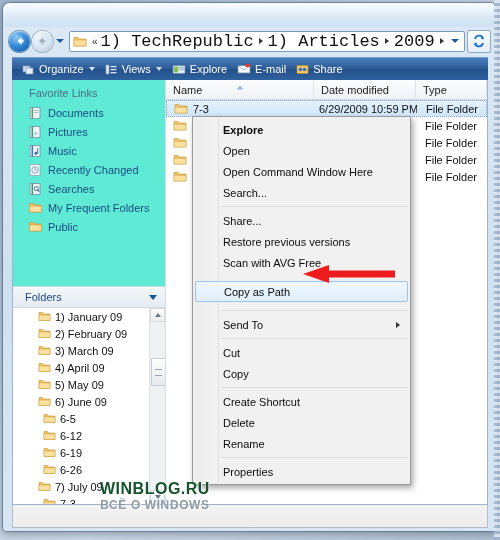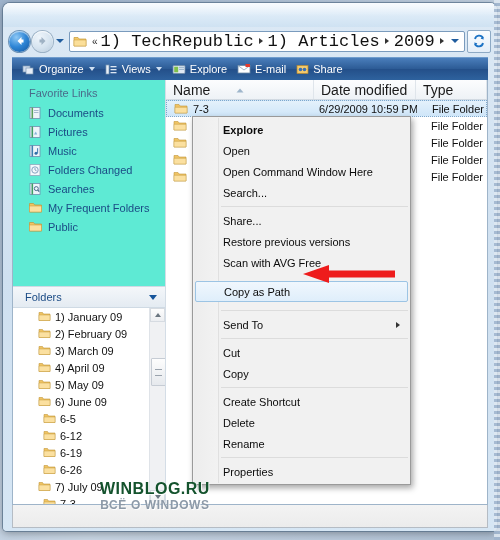--- a/index.html
+++ b/index.html
@@ -120,37 +120,37 @@
   }
   .thumb-grip{width:7px;height:5px;border-top:1px solid #9aa3ad;border-bottom:1px solid #9aa3ad;}
   
   #file-pane{flex:1 1 auto;display:flex;flex-direction:column;min-width:0;position:relative;background:#fff;}
   #col-header{
     height:19px;flex:0 0 auto;display:flex;
     background:linear-gradient(180deg,#fcfdfe,#eef2f6);
     border-bottom:1px solid #d2dae2;
   }
   .col{
-    display:flex;align-items:center;font-size:14px;color:#1a1a1a;
+    display:flex;align-items:center;font-size:11px;color:#1a1a1a;
     padding-left:7px;border-right:1px solid #dfe5eb;box-sizing:border-box;position:relative;
   }
   #col-name{width:148px;flex:0 0 auto;}
   #col-date{width:102px;flex:0 0 auto;}
   #col-type{flex:1 1 auto;}
   #sort-indicator{position:absolute;left:50%;top:0;transform:translateX(-50%);}
   #file-rows{flex:1 1 auto;position:relative;}
   .file-row{height:17px;display:flex;align-items:center;font-size:11px;color:#111;box-sizing:border-box;}
   .file-row.selected{
     background:linear-gradient(180deg,#e4f1fb,#cfe6f9);
     border:1px dotted #7fa8cc;
   }
   .fr-name{width:148px;flex:0 0 auto;display:flex;align-items:center;padding-left:7px;box-sizing:border-box;overflow:hidden;}
   .fr-name .ico{margin-right:5px;flex:0 0 auto;display:flex;align-items:center;}
   .fr-date{width:102px;flex:0 0 auto;padding-left:4px;box-sizing:border-box;white-space:nowrap;overflow:hidden;}
-  .fr-type{flex:1 1 auto;padding-left:15px;box-sizing:border-box;white-space:nowrap;}
+  .fr-type{flex:1 1 auto;padding-left:9px;box-sizing:border-box;white-space:nowrap;}
   
   #status-bar{
     position:absolute;left:9px;top:502px;width:476px;height:23px;
     background:linear-gradient(180deg,#f3f3f3,#ececec);
     border:1px solid #b5bcc4;border-top:none;box-sizing:border-box;
   }
   
   #context-menu{
     position:absolute;left:189px;top:113px;width:219px;
     background:#f1f1f1;border:1px solid #9a9a9a;
@@ -370,21 +370,21 @@
       </div>
 
       <div class="fav-item">
         <span class="ico">
           <svg width="14" height="14" viewBox="0 0 14 14">
               <rect x="2" y="1.5" width="10" height="11" fill="#f4f8fc" stroke="#8fa8be" stroke-width=".8"></rect>
               <circle cx="7" cy="7" r="3.2" fill="none" stroke="#7a9bbb" stroke-width=".9"></circle>
               <path d="M7 5 L7 7 L8.6 7.9" fill="none" stroke="#7a9bbb" stroke-width=".9"></path>
             </svg>
         </span>
-        <span>Folders Changed</span>
+        <span>Recently Changed</span>
       </div>
 
       <div class="fav-item">
         <span class="ico">
           <svg width="14" height="14" viewBox="0 0 14 14">
               <rect x="2" y="1.5" width="10" height="11" fill="#eef4fa" stroke="#6f8fae" stroke-width=".8"></rect>
               <rect x="3.5" y="1.5" width="1.6" height="11" fill="#3f9e63"></rect>
               <circle cx="8.3" cy="6.6" r="2" fill="none" stroke="#4a6f8e" stroke-width="1"></circle>
               <line x1="9.7" y1="8" x2="11.2" y2="9.6" stroke="#4a6f8e" stroke-width="1.2"></line>
             </svg>

